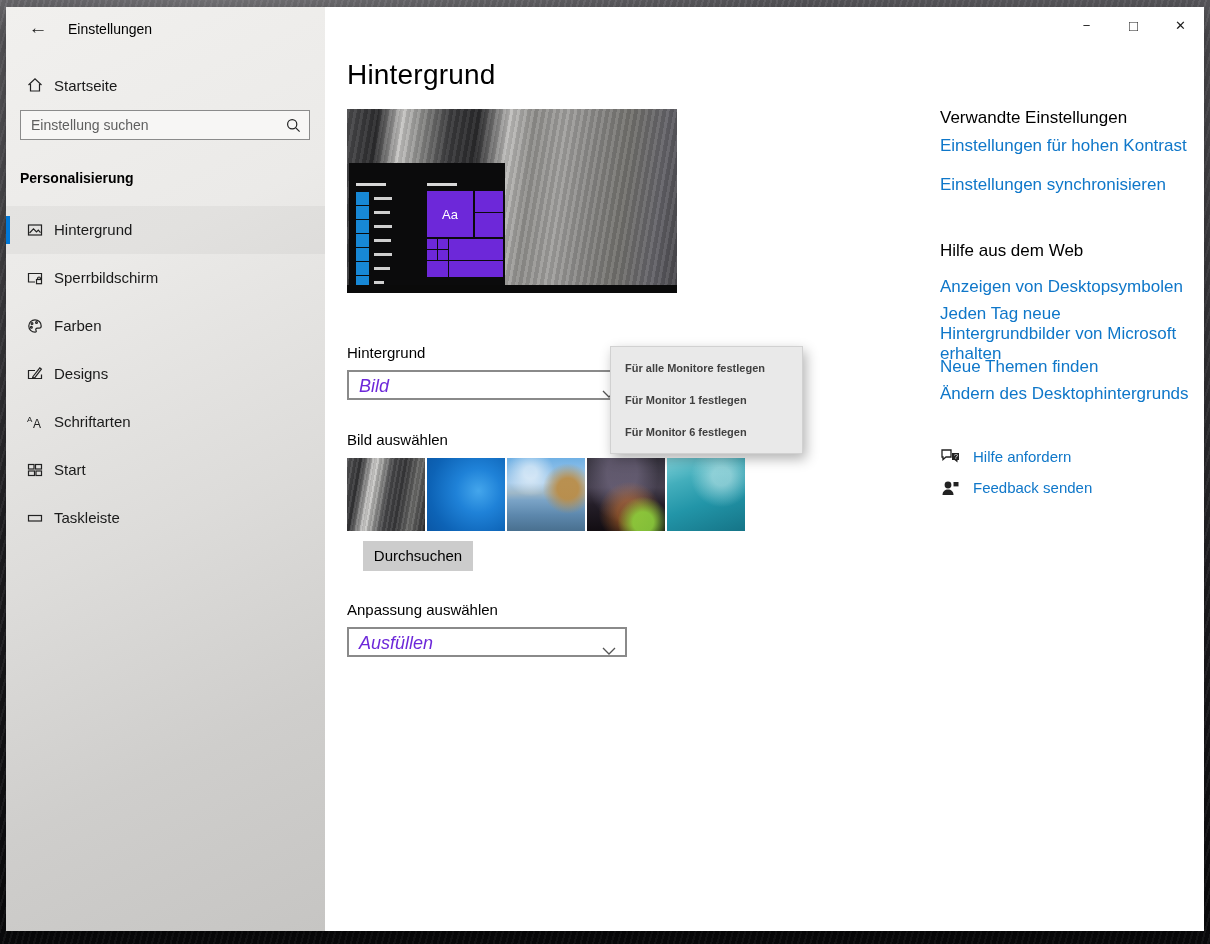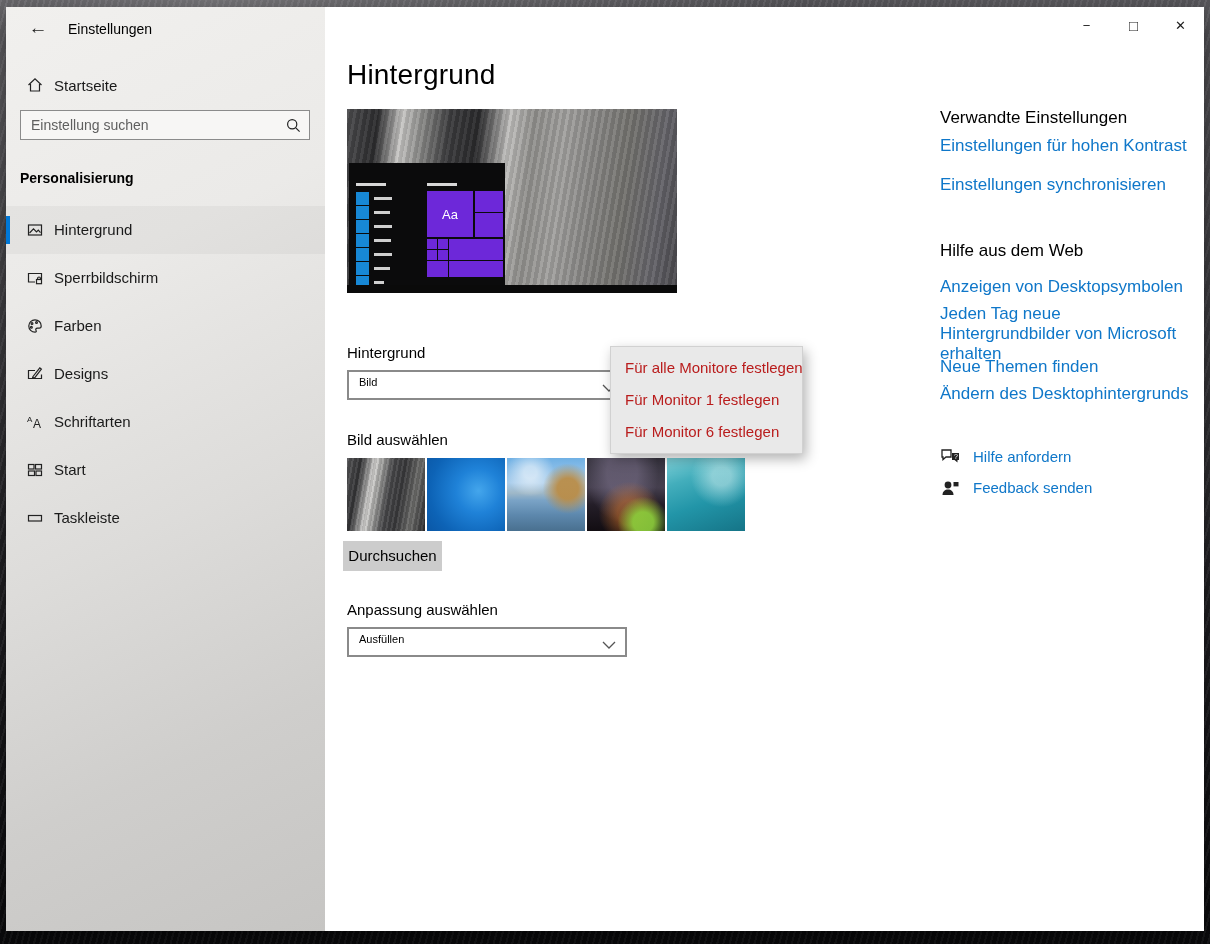--- a/index.html
+++ b/index.html
@@ -77,21 +77,21 @@
   .rail-row { display:flex; align-items:center; height:14px; }
   .rail-sq { width:13px; height:13px; background:#1788d6; flex:none; }
   .rail-ln { height:3px; background:#cfcfcf; margin-left:5px; }
   .tiles { position:absolute; left:78px; top:20px; width:76px; height:96px; }
   .tiles-dash { width:30px; height:3px; background:#d8d8d8; }
   .tile { position:absolute; background:#6d28d9; }
   .tile.aa { color:#fff; font-size:13px; display:flex; align-items:center; justify-content:center; }
 
   .field-label { position:absolute; left:22px; font-size:15px; color:#000; }
   .combobox { position:absolute; left:22px; width:280px; height:30px; background:#fff;
-    border:2px solid #8a8a8a; font-size:11px; color:#000000; }
+    border:2px solid #8a8a8a; font-size:18px; color:#6d28d9;font-style:italic; }
   .combobox .cb-value { position:absolute; left:10px; top:4px; }
   .combobox .cb-chevron { position:absolute; right:9px; top:10px; }
 
   .thumb { position:absolute; top:451px; width:78px; height:73px; }
   .thumb.t1 { left:22px;
     background:
       repeating-linear-gradient(100deg, rgba(255,255,255,0.06) 0 2px, rgba(0,0,0,0.12) 2px 5px),
       linear-gradient(100deg,#58585a 0%,#353537 16%,#d8d7d5 32%,#a4a4a2 40%,#4b4b4d 52%,#3a3a3c 66%,#6f6f6d 82%,#2c2c2e 100%); }
   .thumb.t2 { left:102px;
     background:radial-gradient(circle at 66% 45%, #44a6ec 0%, #1f82d8 34%, #0d63b6 74%, #0a57a6 100%); }
@@ -104,38 +104,38 @@
     background:
       radial-gradient(circle at 72% 88%, rgba(140,208,60,.9) 0 12%, rgba(140,208,60,0) 30%),
       radial-gradient(circle at 55% 75%, rgba(200,110,40,.55) 0 18%, rgba(200,110,40,0) 45%),
       radial-gradient(ellipse at 45% 20%, rgba(120,110,135,.6) 0 25%, rgba(120,110,135,0) 60%),
       linear-gradient(180deg,#37343f 0%,#453f4e 40%,#241e28 64%,#120d12 100%); }
   .thumb.t5 { left:342px;
     background:
       radial-gradient(ellipse at 70% 25%, rgba(220,245,245,.5) 0 12%, rgba(220,245,245,0) 40%),
       linear-gradient(160deg,#7fd0d8 0%,#43aebc 28%,#2295a8 58%,#157487 100%); }
 
-  .browse-btn { position:absolute; left:18px; top:534px; width:99px; height:30px;
+  .browse-btn { position:absolute; left:38px; top:534px; width:110px; height:30px;
     background:#cccccc; border:none; font-family:inherit; font-size:15px; color:#000; text-align:center; line-height:30px; }
 
   
   .right-col { position:absolute; left:615px; top:101px; width:256px; }
   .rc { position:absolute; left:0; font-size:17px; }
   .rc-heading { color:#000; }
   .rc-link { color:#0f77c9; cursor:default; }
   .rc-link.wrap { width:244px; line-height:20px; }
   .help-row { position:absolute; display:flex; align-items:center; }
   .help-row .hicon { width:21px; height:21px; margin-right:12px; flex:none; }
   .help-row .htext { font-size:15px; color:#0f77c9; }
 
   
   .context-menu { position:absolute; left:604px; top:339px; width:193px; z-index:50;
     background:#e9e9e9; border:1px solid rgba(0,0,0,.10);
     box-shadow:3px 5px 12px rgba(0,0,0,.30); padding:5px 0; }
-  .cm-item { height:32px; line-height:32px; padding-left:14px; font-size:15px; color:#b91c1c; white-space:nowrap; }
+  .cm-item { height:32px; line-height:32px; padding-left:14px; font-size:11px; color:#404040; white-space:nowrap;font-weight:bold; }
 </style>
 </head>
 <body>
 
 <div class="window">
 
   <div class="sidebar">
     <div class="back-btn"><span>←</span></div>
     <div class="win-title">Einstellungen</div>
 

